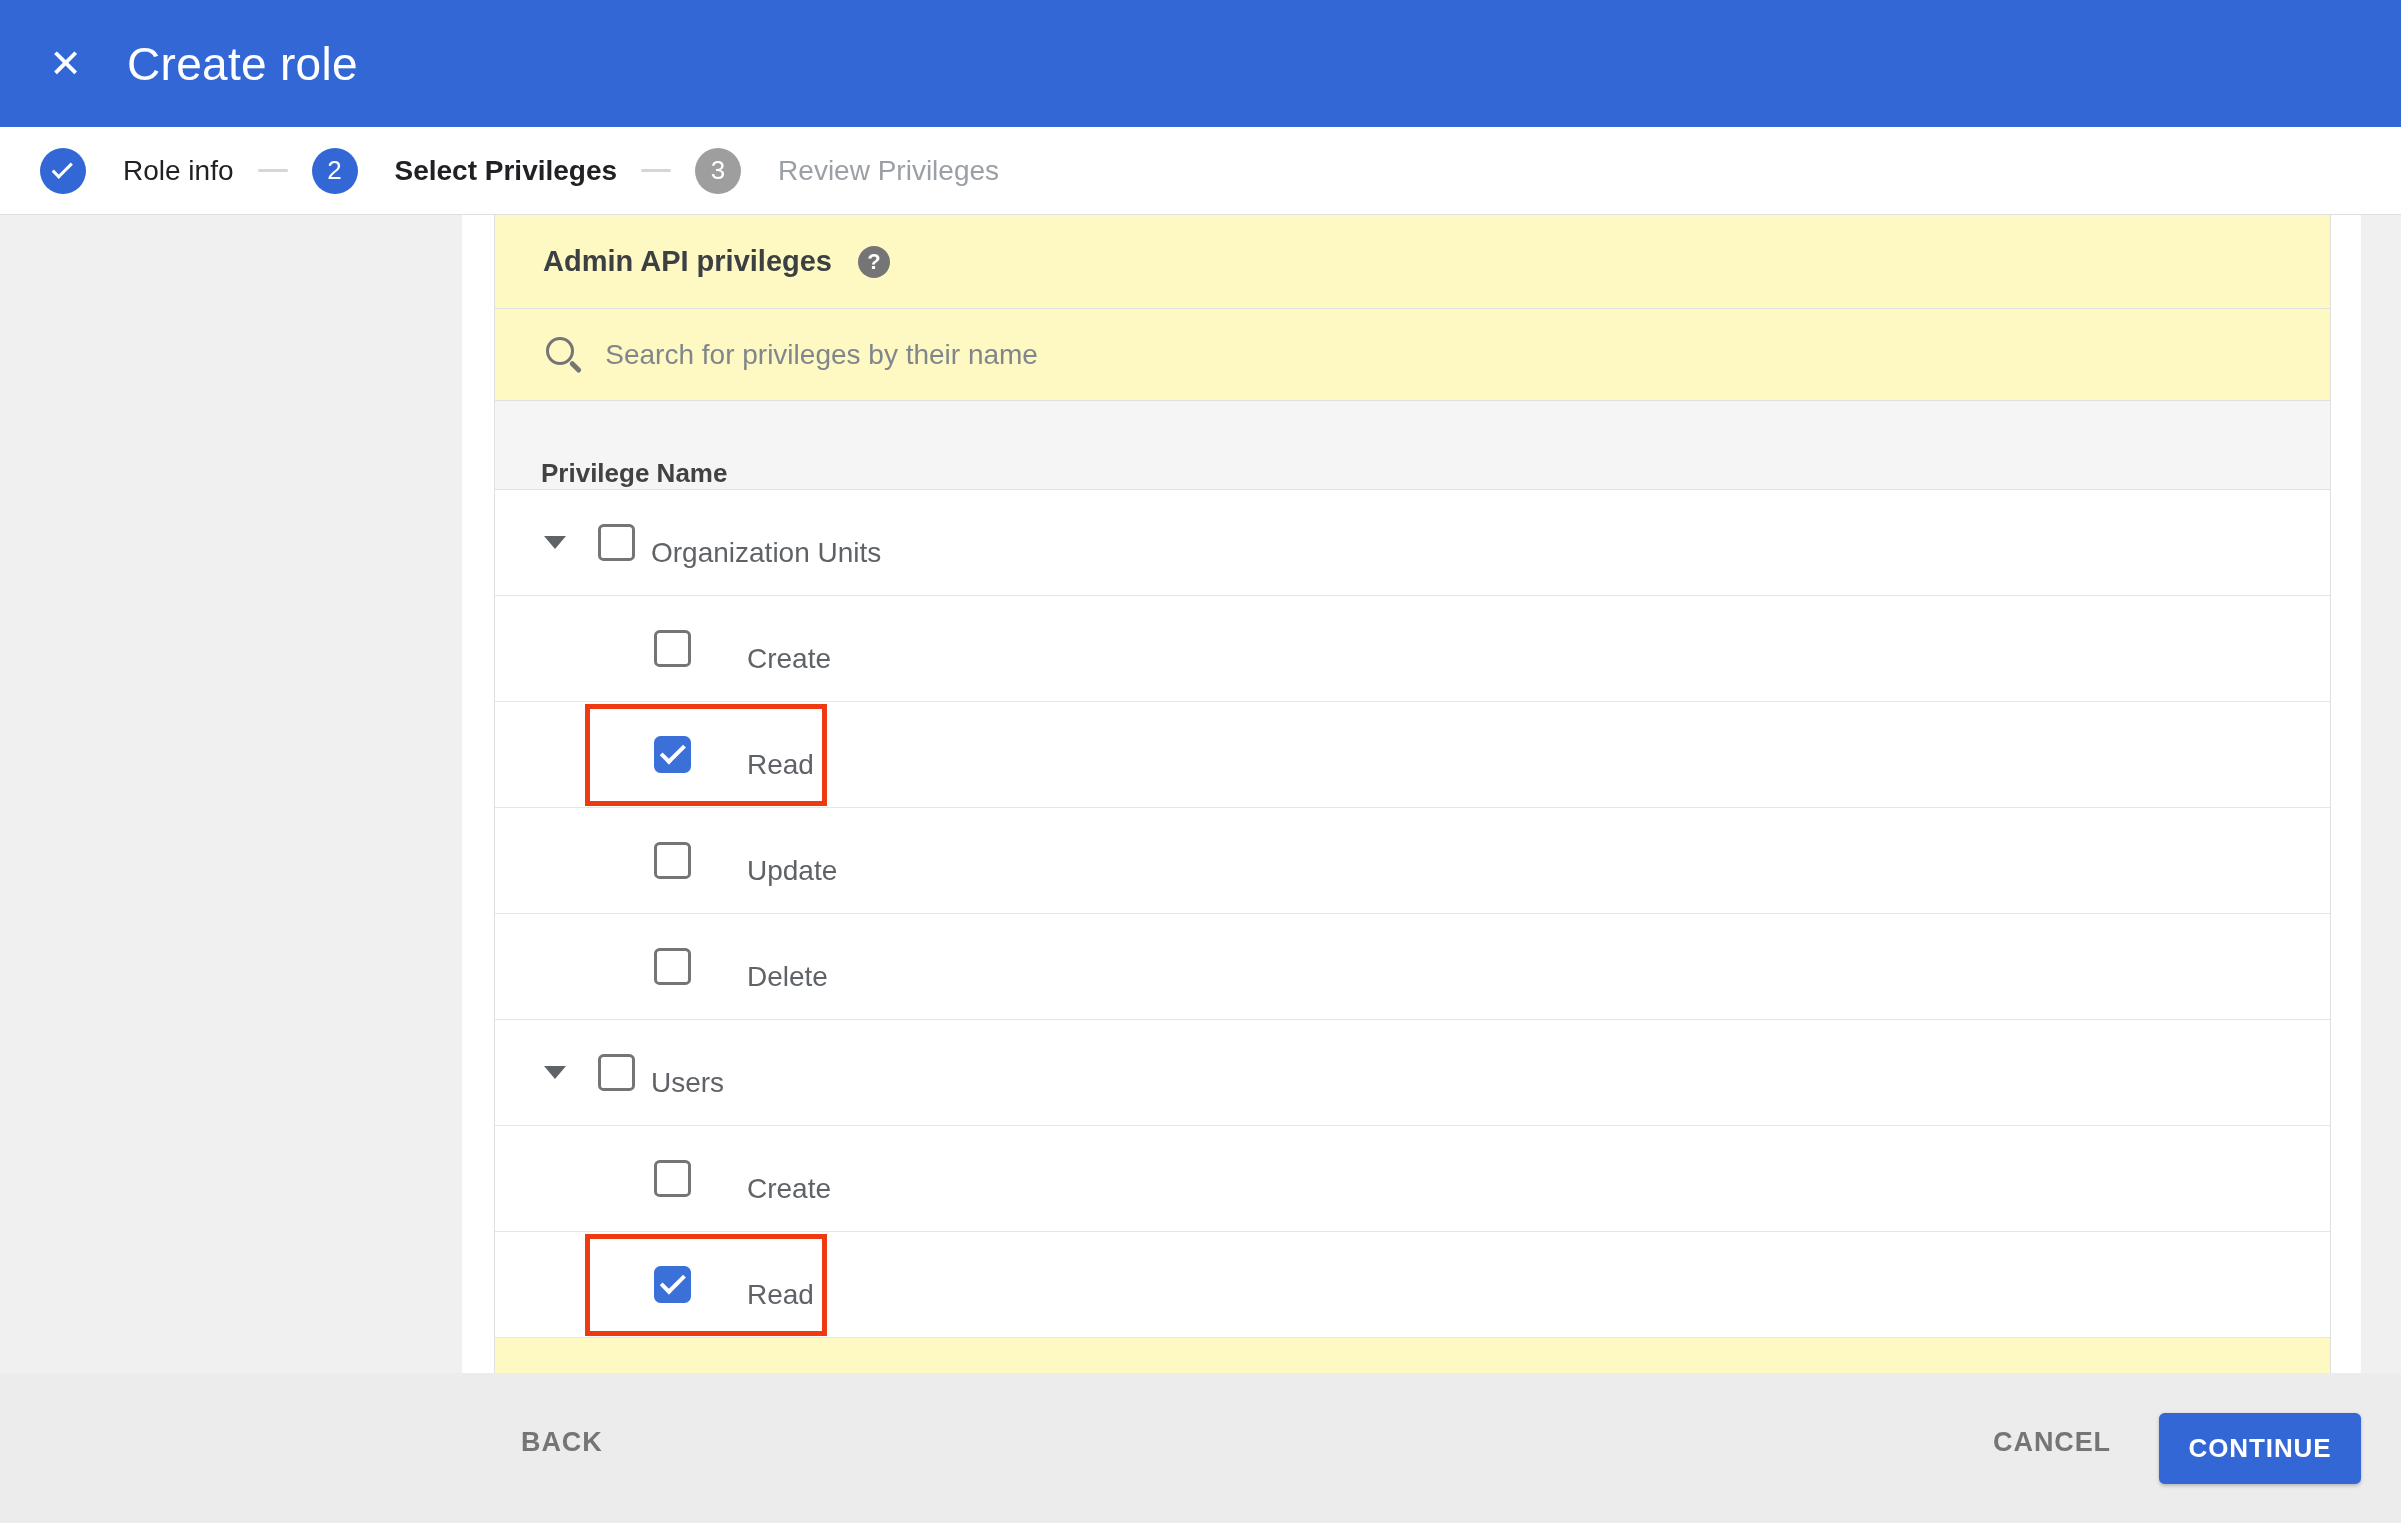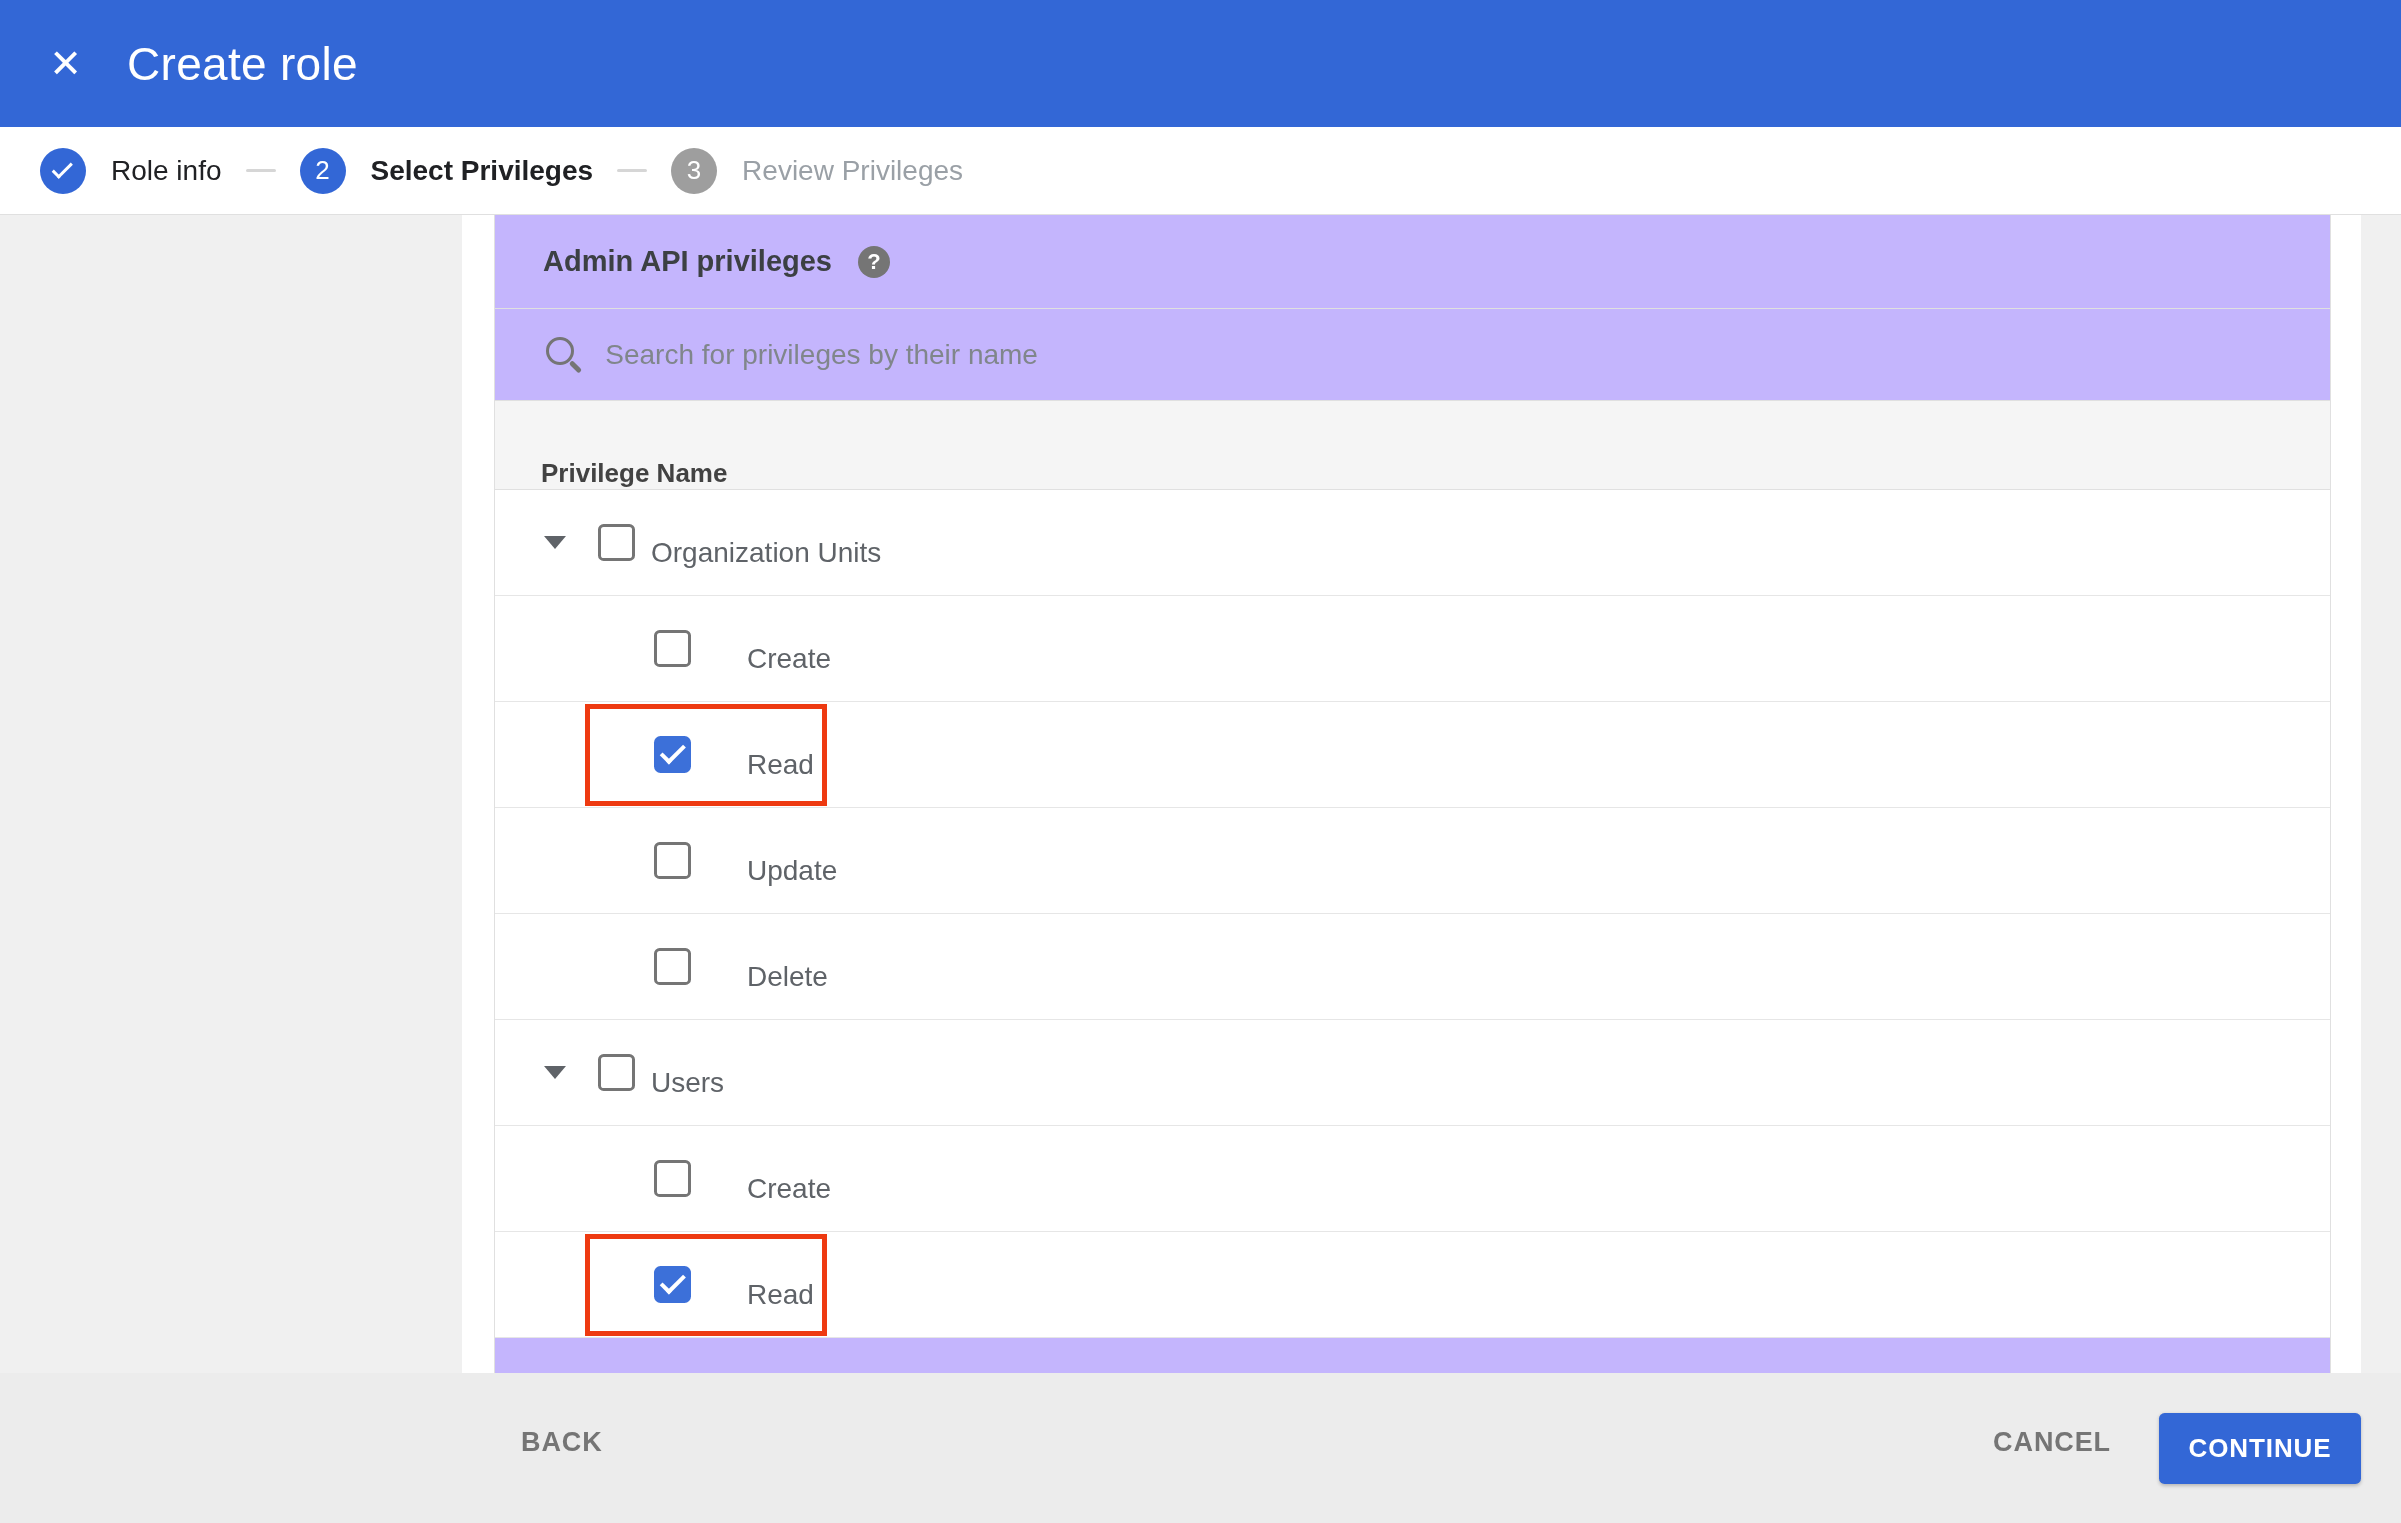--- a/index.html
+++ b/index.html
@@ -10,36 +10,36 @@
   
   .appbar { position:absolute; left:0; top:0; width:2401px; height:127px;
             background:#3367d6; display:flex; align-items:center; padding-left:45px; }
   .close-btn { width:41px; height:41px; display:flex; align-items:center; justify-content:center;
                color:#ffffff; font-size:39px; line-height:1; cursor:pointer; }
   .appbar-title { color:#ffffff; font-size:46px; font-weight:400; margin-left:41px; letter-spacing:0.3px; }
 
   
   .stepper { position:absolute; left:0; top:127px; width:2401px; height:88px; background:#ffffff;
              border-bottom:1.9px solid #e0e0e0; display:flex; align-items:center; padding-left:40px; }
-  .step { display:flex; align-items:center; }
+  .step { display:flex; align-items:center;gap:12px; }
   .step-circle { width:46px; height:46px; border-radius:50%; display:flex; align-items:center;
                  justify-content:center; color:#fff; font-size:26px; flex:0 0 auto; }
   .step-circle.done, .step-circle.active { background:#3367d6; }
   .step-circle.upcoming { background:#9e9e9e; }
   .step-check { width:20.4px; height:10.2px; border-left:3.7px solid #fff; border-bottom:3.7px solid #fff;
                 transform:rotate(-45deg) translate(0.9px,-1.9px); }
   .step-label { margin-left:25px; font-size:28px; color:#202124; }
   .step-label.bold { font-weight:700; }
   .step-label.gray { color:#9aa0a6; }
   .step-dash { width:30px; height:3.7px; border-radius:1.9px; background:#d6d6d6; margin:0 24px; }
 
   
   .card { position:absolute; left:462px; top:215px; width:1899px; height:1158px; background:#ffffff; }
   .inner { position:absolute; left:32px; right:30px; top:0; bottom:0;
-           border-left:1.9px solid #e0e0e0; border-right:1.9px solid #e0e0e0; background:#c4b5fd; }
+           border-left:1.9px solid #e0e0e0; border-right:1.9px solid #e0e0e0; background:#fef9c3; }
 
   .title-row { height:94px; border-bottom:1.9px solid #e0e0e0; display:flex; align-items:center; padding-left:48px; }
   .panel-title { font-size:29px; font-weight:700; color:#3c4043; }
   .help-icon { width:32px; height:32px; border-radius:50%; background:#757575; color:#ffffff;
                font-size:22px; font-weight:700; display:flex; align-items:center; justify-content:center;
                margin-left:26px; cursor:pointer; }
 
   .search-row { height:92px; border-bottom:1.9px solid #e0e0e0; display:flex; align-items:center; padding-left:48px; }
   .search-icon { position:relative; width:41px; height:41px; flex:0 0 auto; }
   .search-icon::before { content:''; position:absolute; left:2.8px; top:2.8px; width:22px; height:22px;

